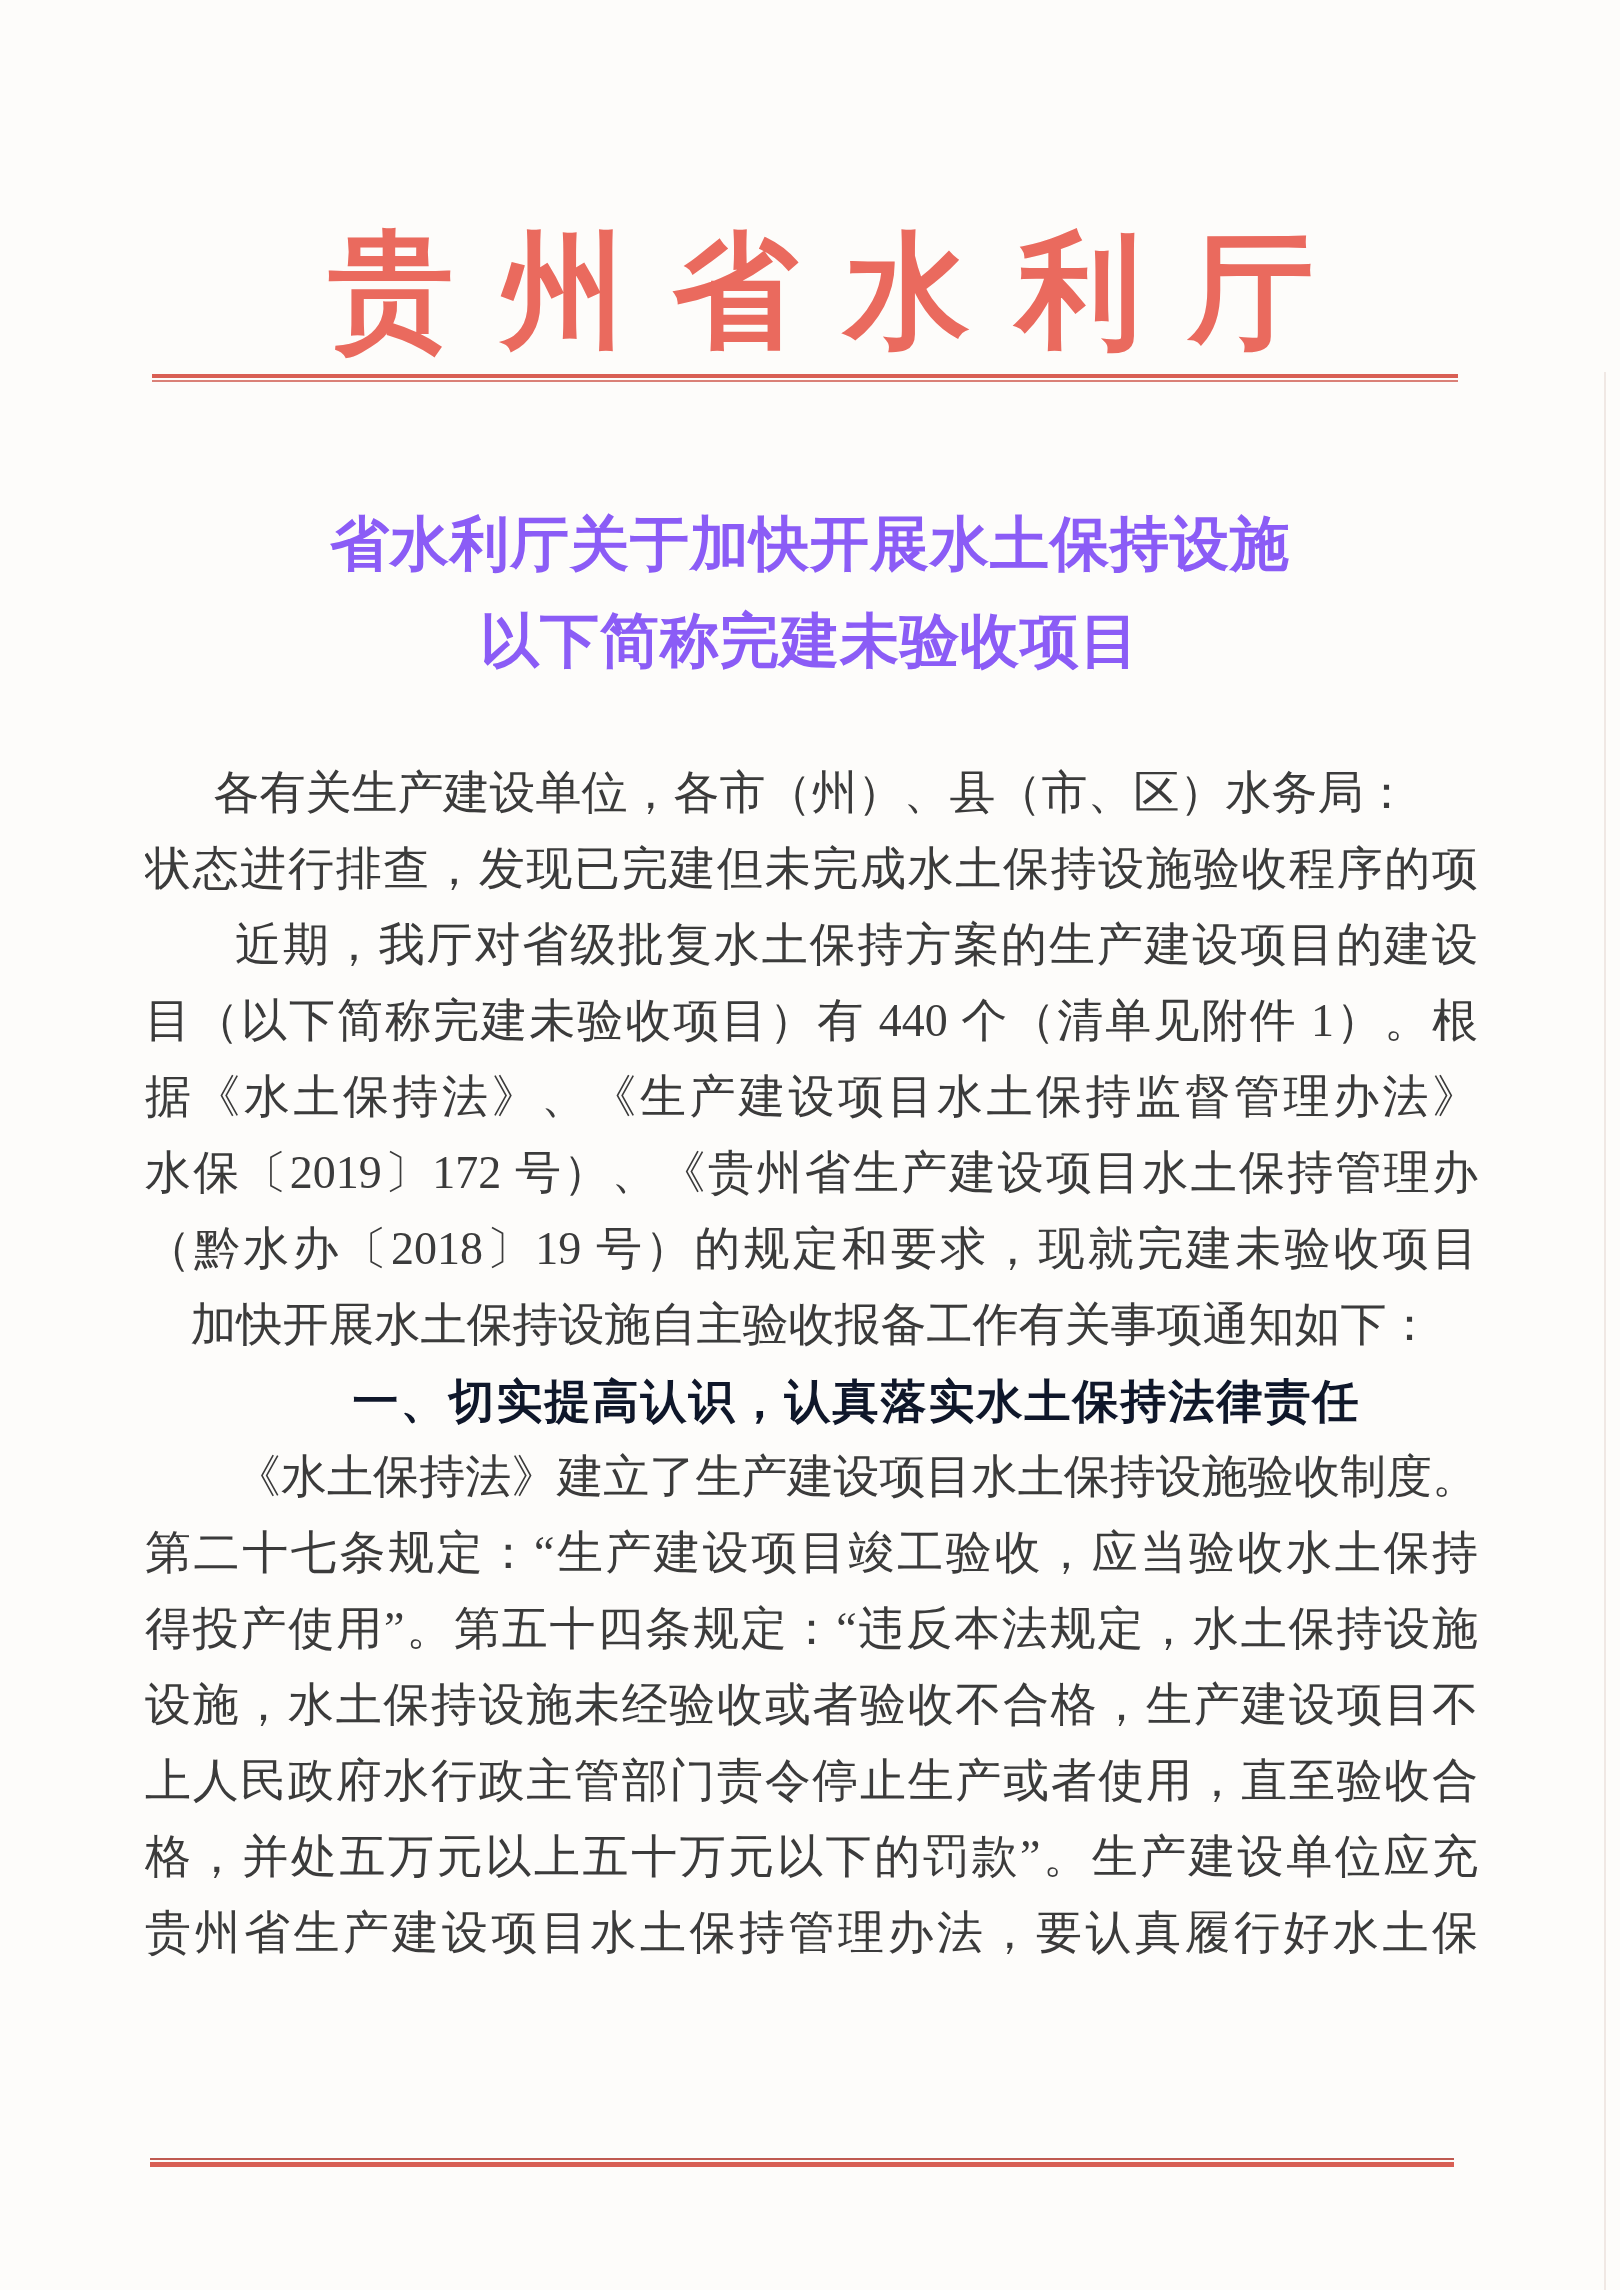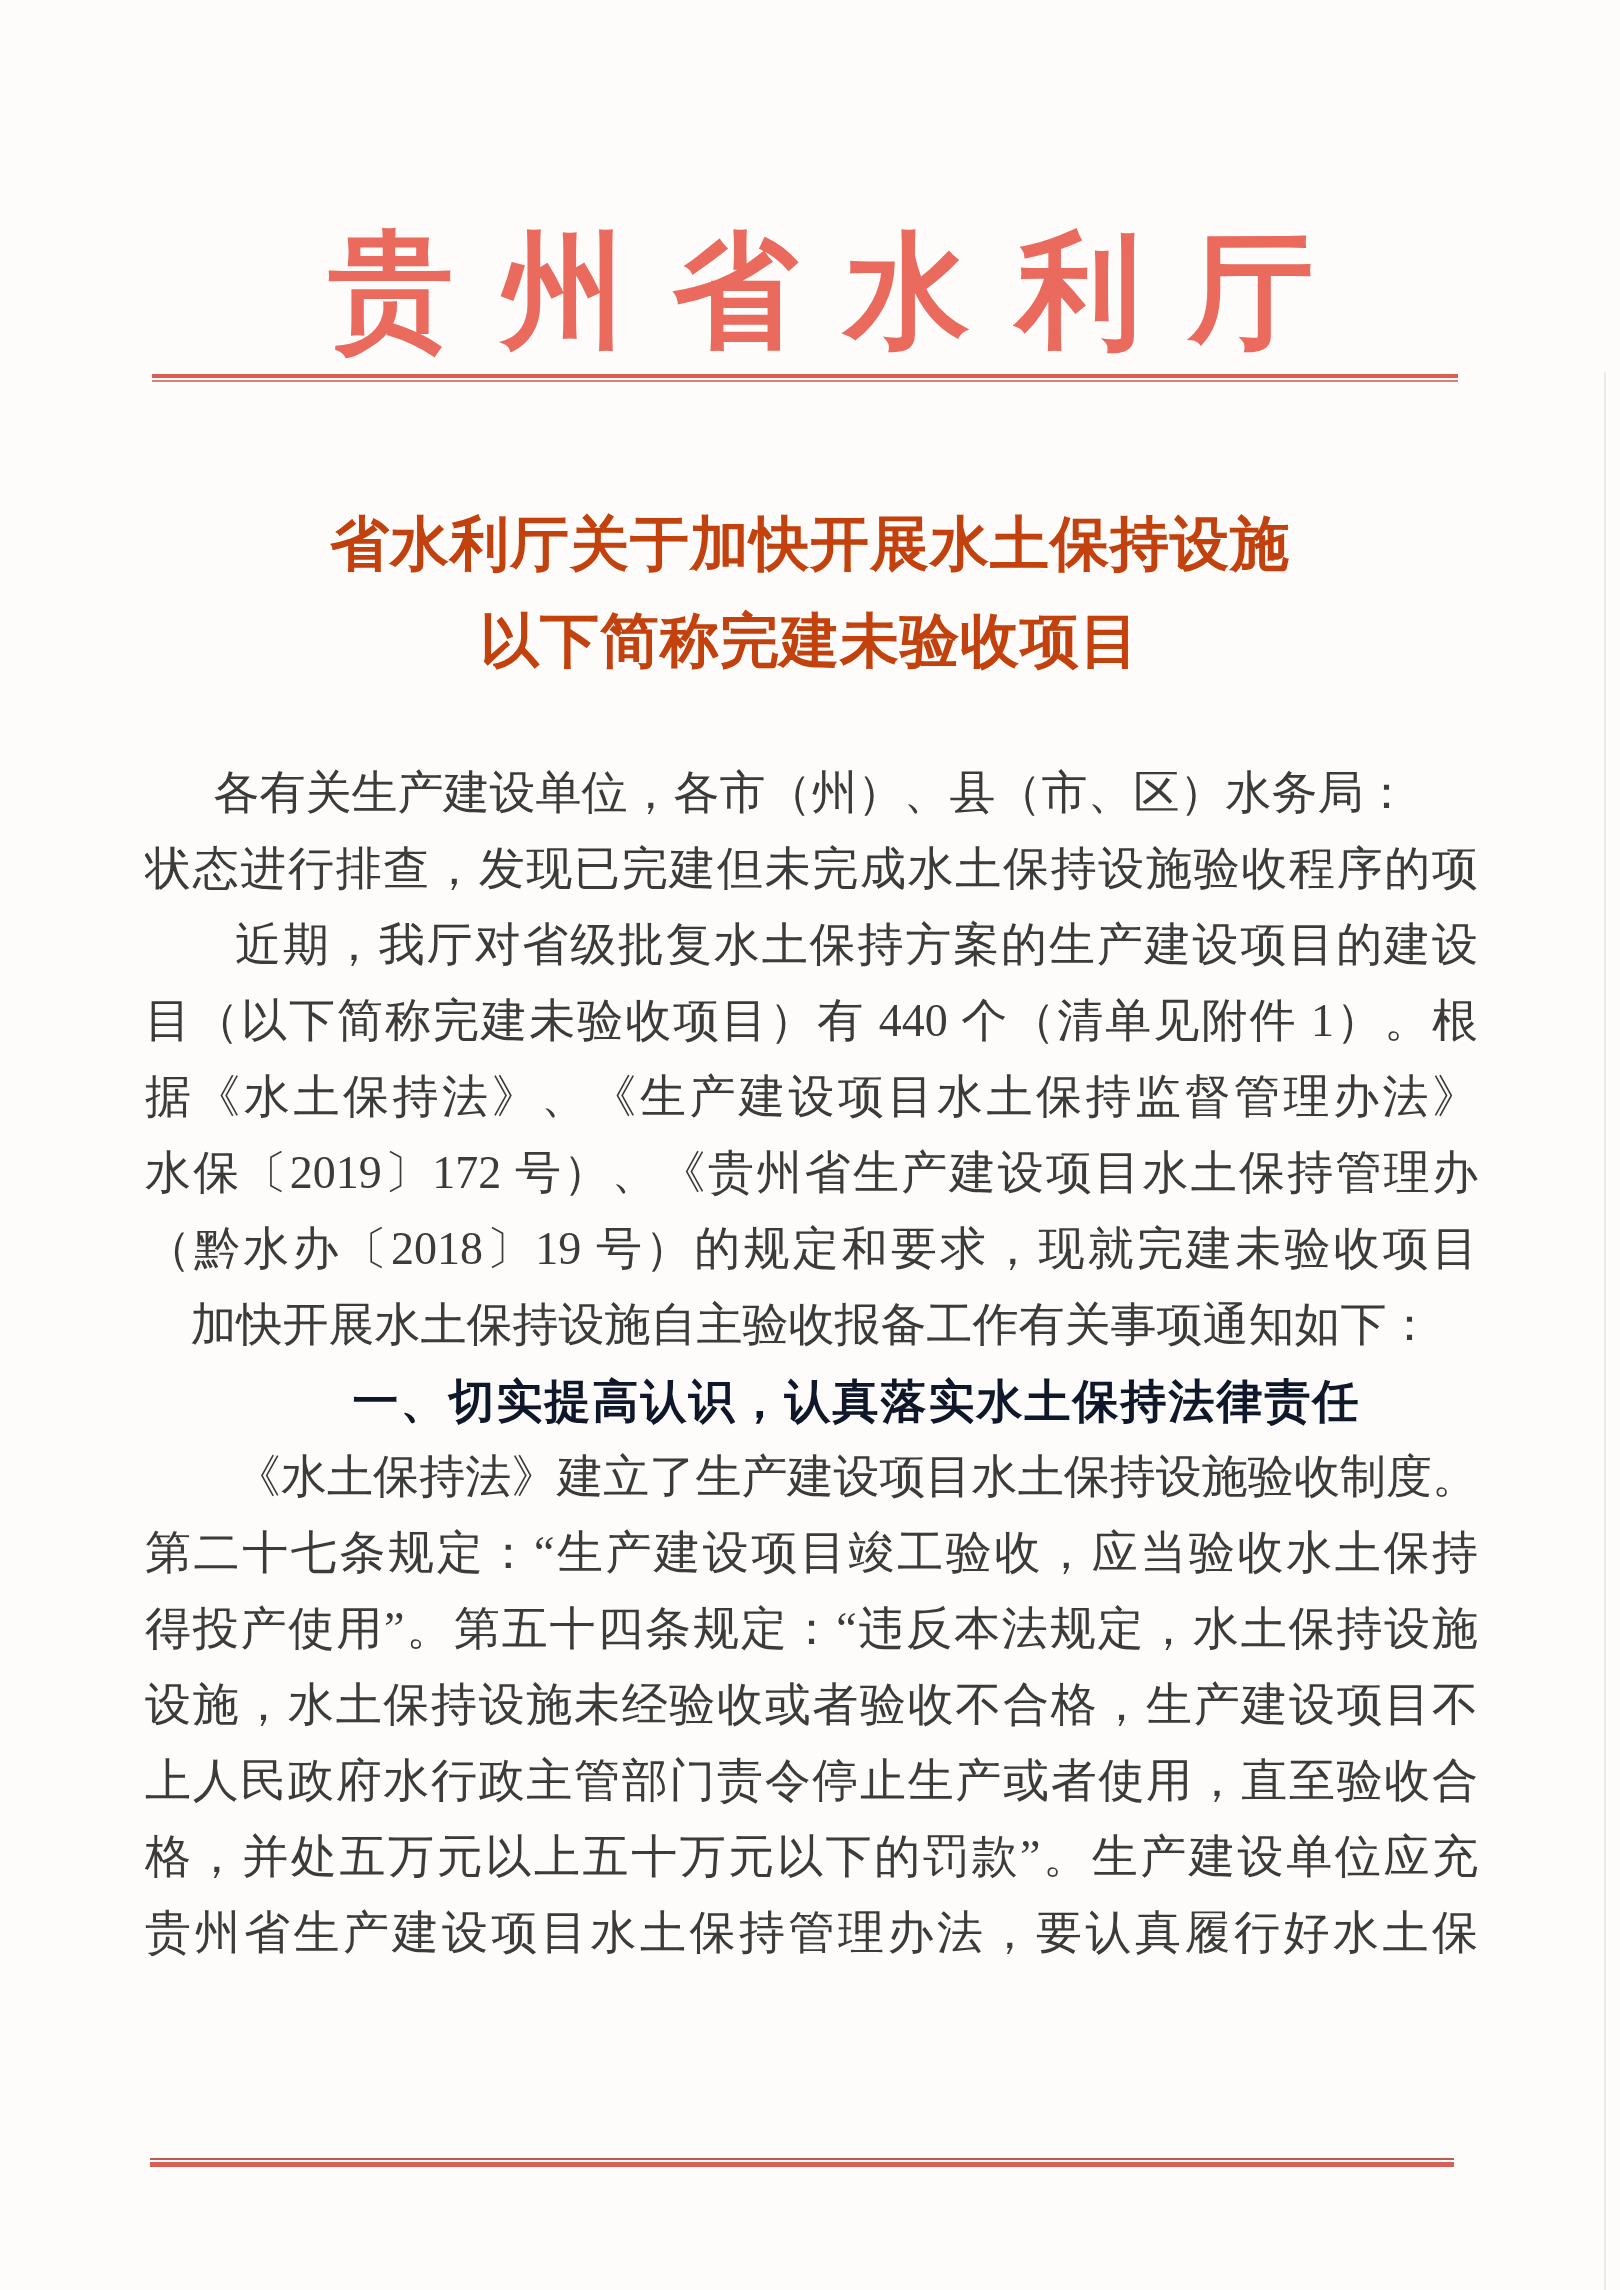--- a/index.html
+++ b/index.html
@@ -24,21 +24,21 @@
   
   .head-rule{
     position:absolute;top:374px;left:152px;width:1306px;height:0;
     border-top:4.9px solid var(--rule-red,#d95f54);
     padding-top:2px;
   }
   .head-rule .thin{height:2px;background:var(--rule-red-light,#da8077);}
   
   .doc-title{
     position:absolute;top:496px;left:0;width:100%;
-    text-align:center;color:#c2410c;
+    text-align:center;color:#8b5cf6;
     font-size:59px;line-height:97px;font-weight:700;
     letter-spacing:1px;
   }
   
   .body-lines{
     position:absolute;top:755px;left:145px;width:1333px;
     font-size:46px;color:#3b3b3b;
   }
   .body-line{
     height:76px;line-height:76px;

